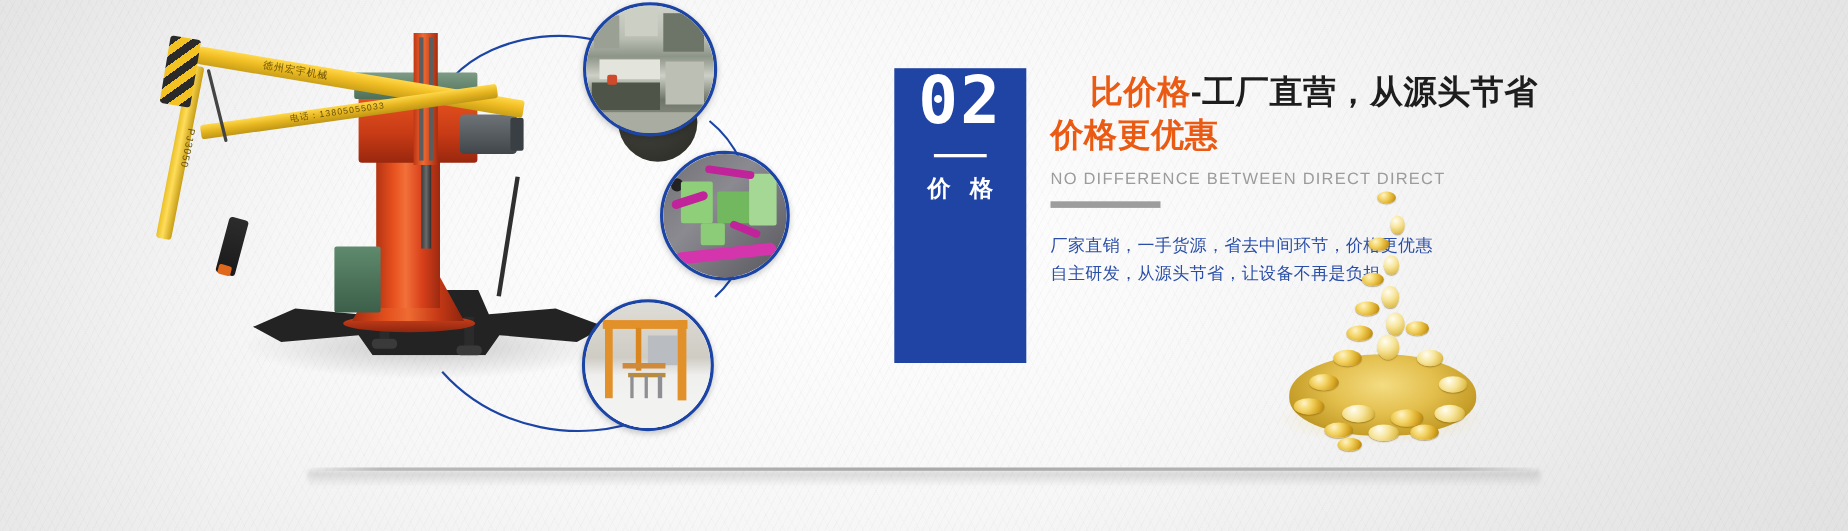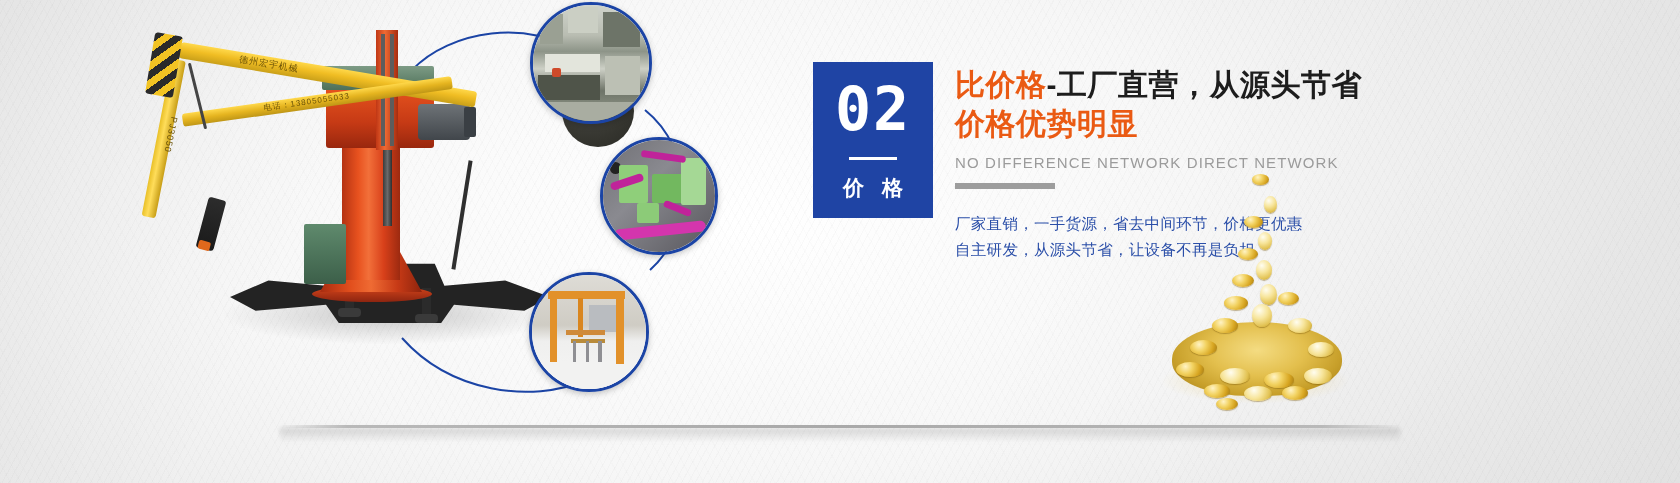--- a/index.html
+++ b/index.html
@@ -185,37 +185,37 @@
   .ph3 .o5{left:30%;top:48%;width:34%;height:5%;background:#cf8a3a;}
   .ph3 .w{position:absolute;left:50%;top:26%;width:24%;height:24%;background:#b9bcc0;}
   .ph3 .floor{position:absolute;left:0;top:76%;width:100%;height:24%;background:#f2f2f1;}
   .ph3 .rig{position:absolute;left:34%;top:56%;width:30%;height:4%;background:#b98b3a;}
   .ph3 .leg1{position:absolute;left:36%;top:58%;width:3%;height:18%;background:#8f8f93;}
   .ph3 .leg2{position:absolute;left:47%;top:58%;width:3%;height:18%;background:#8f8f93;}
   .ph3 .leg3{position:absolute;left:58%;top:58%;width:3%;height:18%;background:#8f8f93;}
 
   
   .badge{
-    position:absolute;left:813px;top:62px;width:120px;height:156px;background:#1f44a4;
-    display:flex;flex-direction:column;align-items:center;justify-content:center;
+    position:absolute;left:813px;top:62px;width:120px;height:268px;background:#1f44a4;
+    display:flex;flex-direction:column;align-items:center;
   }
   .badge-num{
     color:#ffffff;font-size:60px;font-weight:bold;line-height:1;letter-spacing:2px;
     font-family:"DejaVu Sans Mono","Liberation Mono",monospace;
   }
   .badge-rule{width:48px;height:3px;background:#ffffff;margin:18px 0 14px 0;}
   .badge-label{color:#ffffff;font-size:21px;font-weight:bold;letter-spacing:6px;padding-left:6px;}
 
   
   .copy{position:absolute;left:955px;top:66px;width:620px;}
   .h1{
     font-size:30px;font-weight:bold;color:#1d1d1d;line-height:1.28;white-space:nowrap;
     letter-spacing:0.5px;
   }
-  .h1 .hl{color:#ea5a13;}
+  .h1 .hl{color:#ea5a13;margin-left:36px;}
   .h2{font-size:30px;font-weight:bold;color:#ea5a13;line-height:1.28;letter-spacing:0.5px;margin-top:1px;}
   .en{
     font-size:15px;color:#9b9b9b;letter-spacing:1.1px;margin-top:10px;white-space:nowrap;
   }
   .rule{width:100px;height:6px;background:#9d9d9d;margin-top:12px;}
   .bullets{margin-top:22px;}
   .bullet{font-size:15.5px;color:#2a4ea8;line-height:1.72;white-space:nowrap;letter-spacing:0.3px;}
 
   
   .coins{position:absolute;left:1160px;top:172px;width:190px;height:232px;}
@@ -325,22 +325,22 @@
   <div class="badge">
     <div class="badge-num">02</div>
     <div class="badge-rule"></div>
     <div class="badge-label">价 格</div>
   </div>
 
   <div class="copy">
     <div class="h1">
       <span class="hl">比价格</span><span>-工厂直营，从源头节省</span>
     </div>
-    <div class="h2">价格优势明显</div>
-    <div class="en">NO DIFFERENCE NETWORK DIRECT NETWORK</div>
+    <div class="h2">价格更优惠</div>
+    <div class="en">NO DIFFERENCE BETWEEN DIRECT DIRECT</div>
     <div class="rule"></div>
     <div class="bullets">
       <div class="bullet">厂家直销，一手货源，省去中间环节，价格更优惠</div>
       <div class="bullet">自主研发，从源头节省，让设备不再是负担</div>
     </div>
   </div>
 
   <div class="coins">
     <div class="coin-glow"></div>
     <div class="coin-pile"></div>

